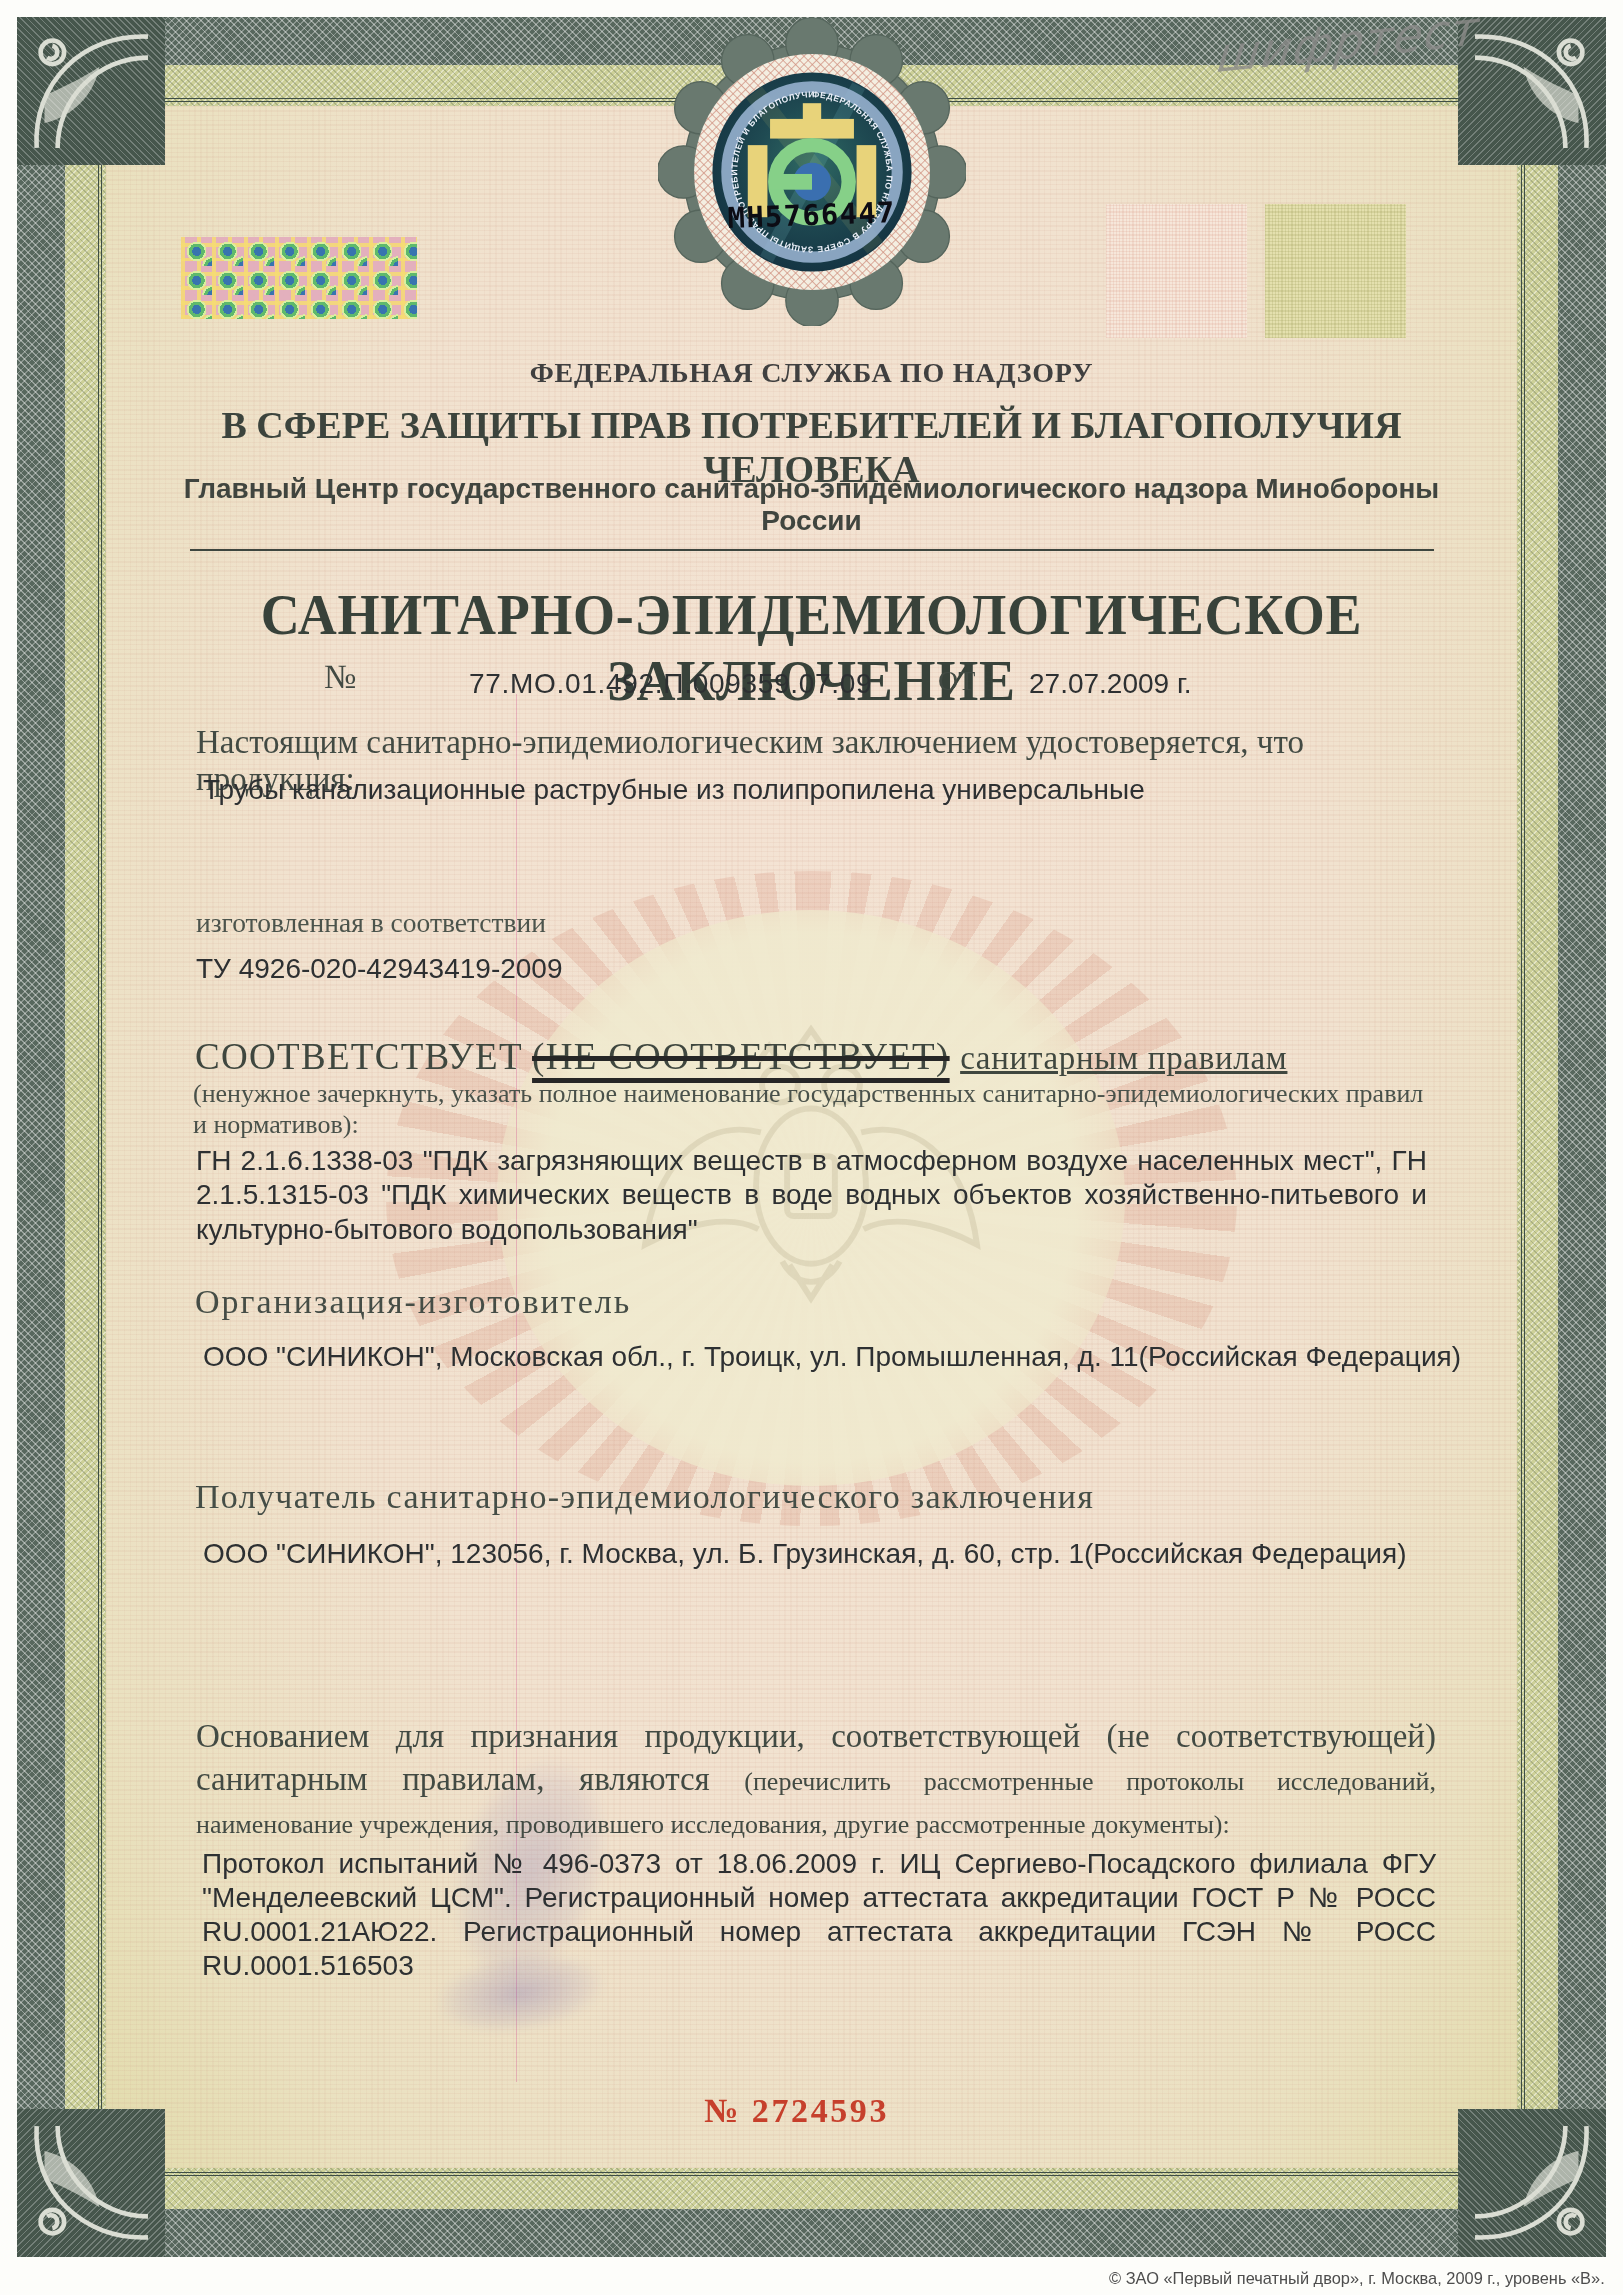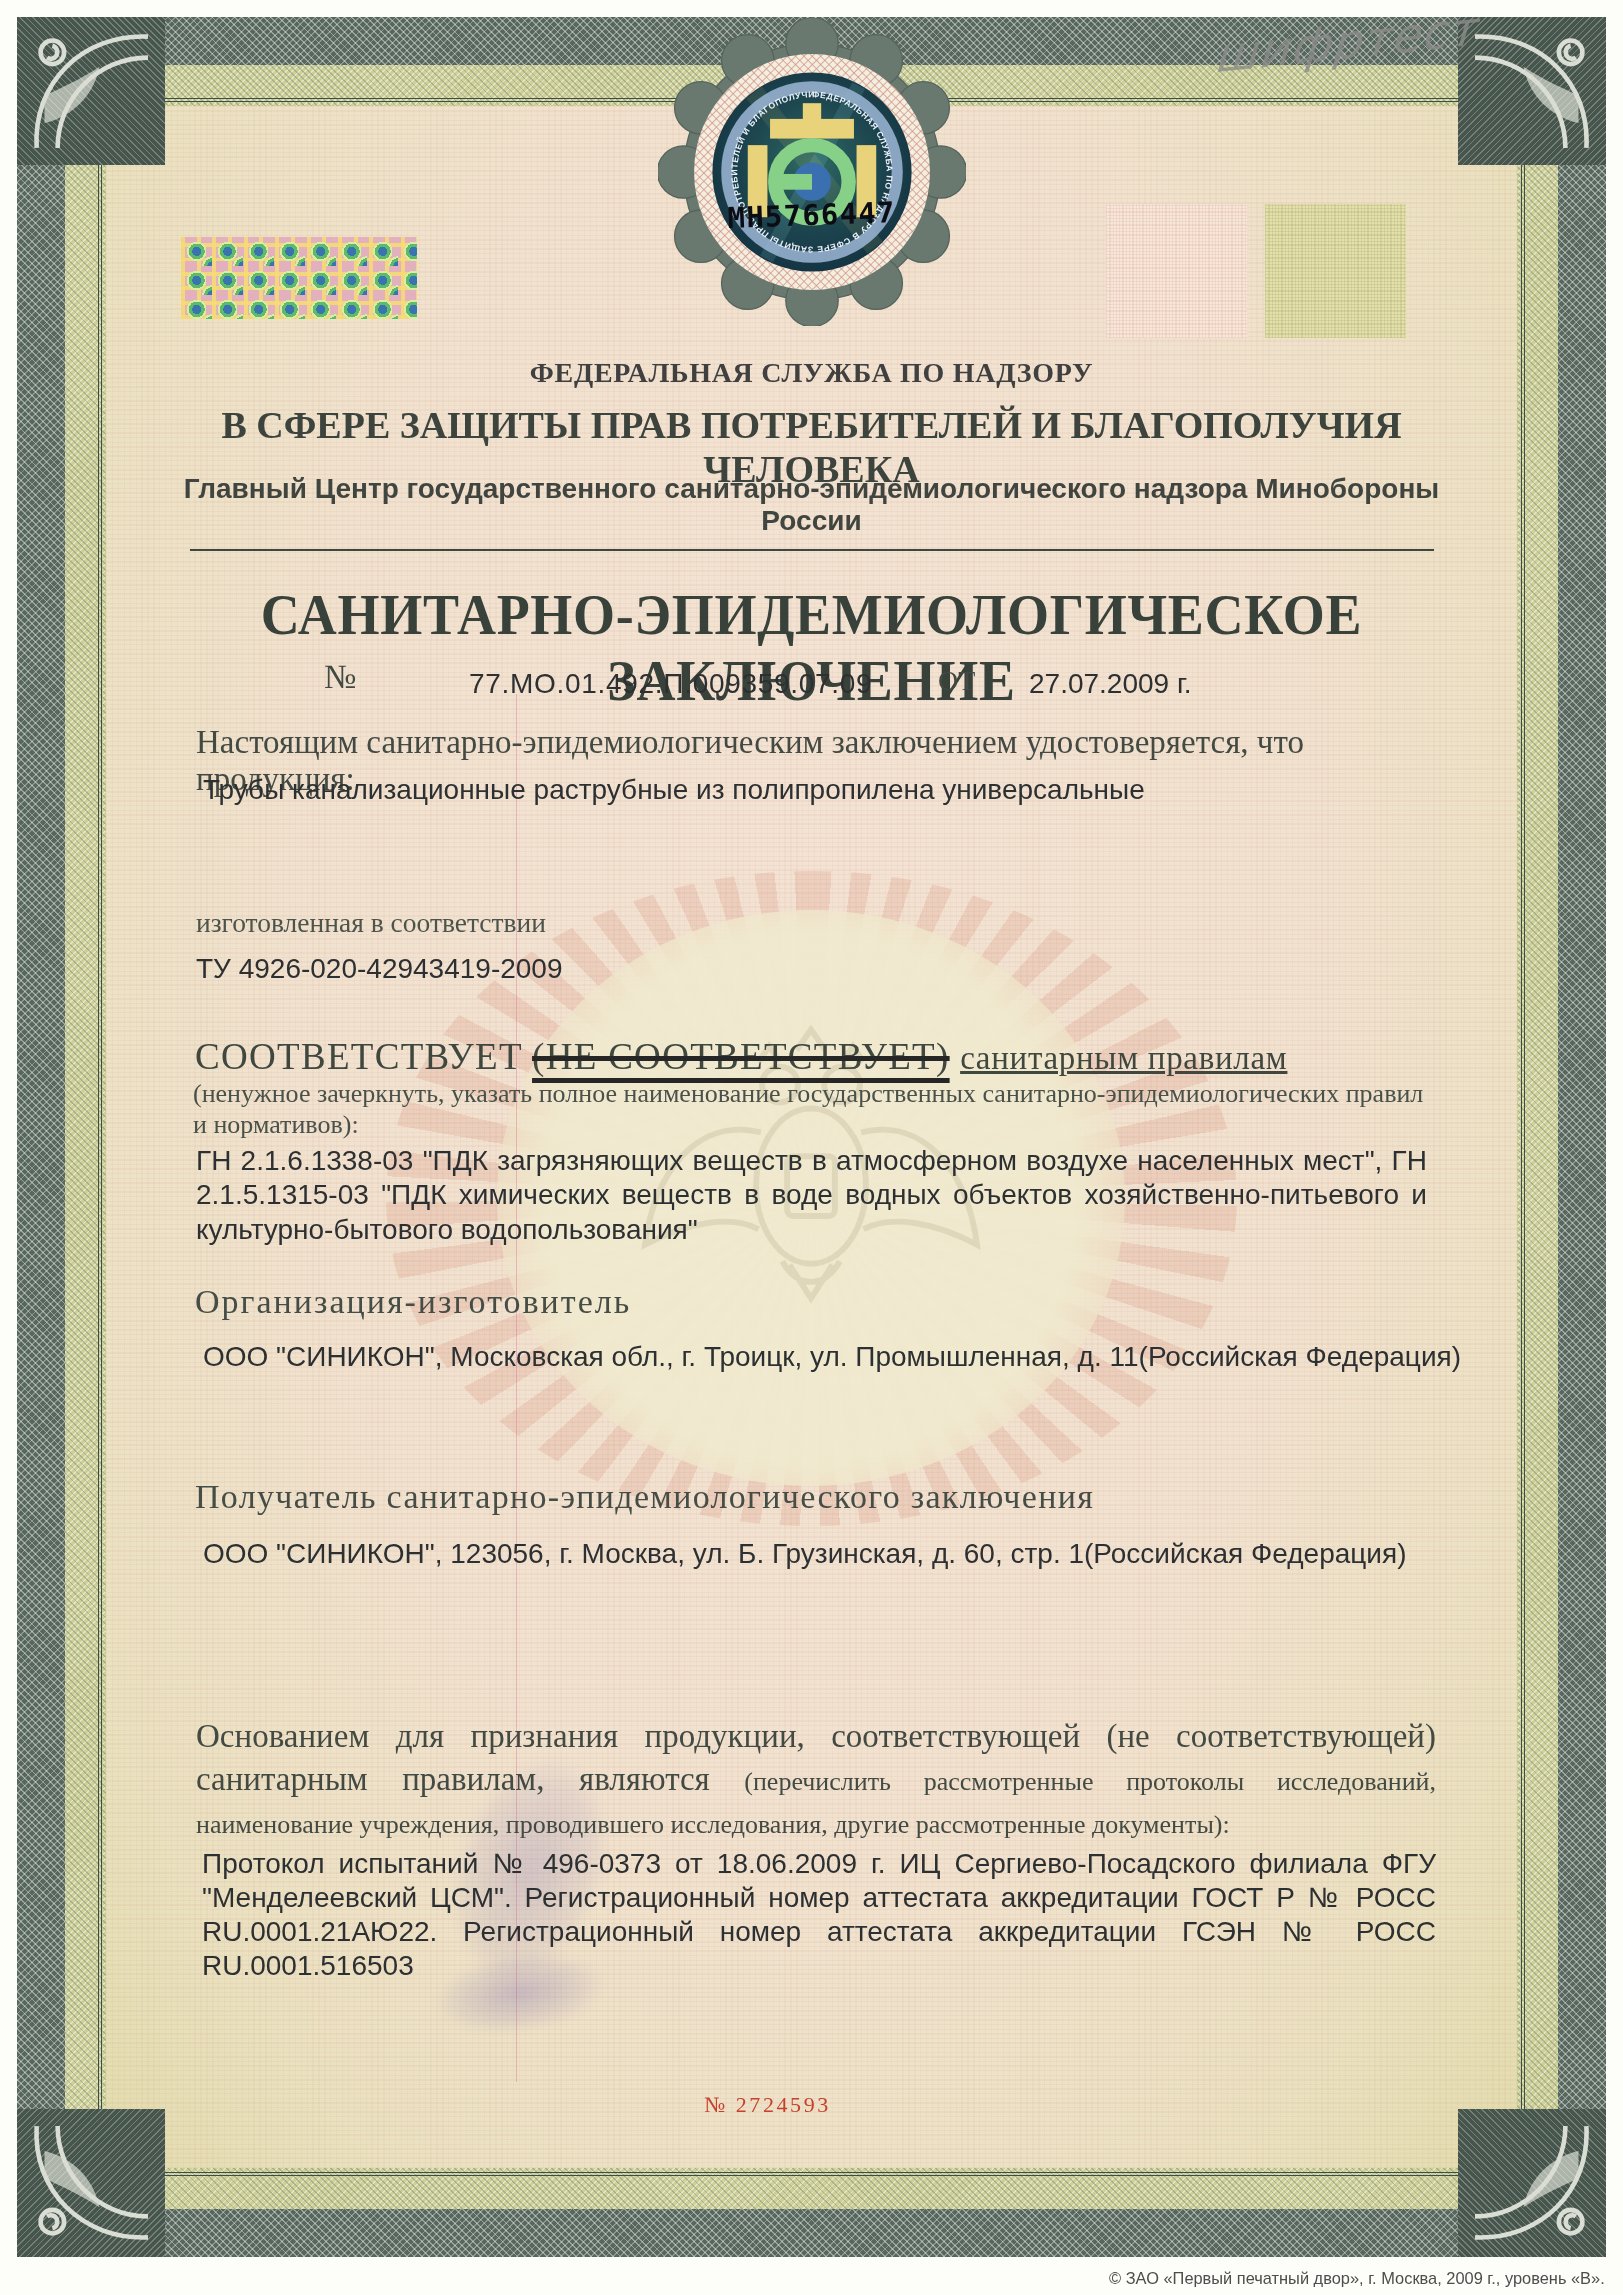--- a/index.html
+++ b/index.html
@@ -90,21 +90,21 @@
   .conf-suffix{font-size:33px;letter-spacing:0.7px;margin-left:10.5px;text-decoration:underline;}
   .strikenote{left:193px;width:1231px;top:1079px;font-size:26px;line-height:1.18;color:#49514a;}
   .gn{left:196px;width:1231px;top:1144px;font-size:28px;line-height:1.23;text-align:justify;}
   .man-label{left:195px;top:1283px;font-size:34px;letter-spacing:2px;color:#454d46;}
   .man-value{left:203px;top:1341px;font-size:28px;}
   .rec-label{left:195px;top:1478px;font-size:34px;letter-spacing:1.3px;color:#454d46;}
   .rec-value{left:203px;top:1538px;font-size:28px;}
   .basis{left:196px;width:1240px;top:1715px;font-size:33px;line-height:1.30;text-align:justify;color:#424a43;}
   .basis-small{font-size:26px;}
   .protocol{left:202px;width:1234px;top:1847px;font-size:28px;line-height:1.22;text-align:justify;}
-  .serial{left:704px;top:2092px;font-size:22px;font-weight:normal;letter-spacing:2.6px;color:#c6402c;}
+  .serial{left:704px;top:2092px;font-size:34px;font-weight:bold;letter-spacing:2.6px;color:#c6402c;}
   .copyright{position:absolute;right:18.3px;top:2269px;font-size:16.4px;color:#4d4d4d;
     font-family:"Liberation Sans",sans-serif;}
   .badge{position:absolute;left:658px;top:18.3px;width:308px;height:308px;}
   .eagle{opacity:.16;}
 </style>
 </head>
 <body>
 
 <div class="page">
 

